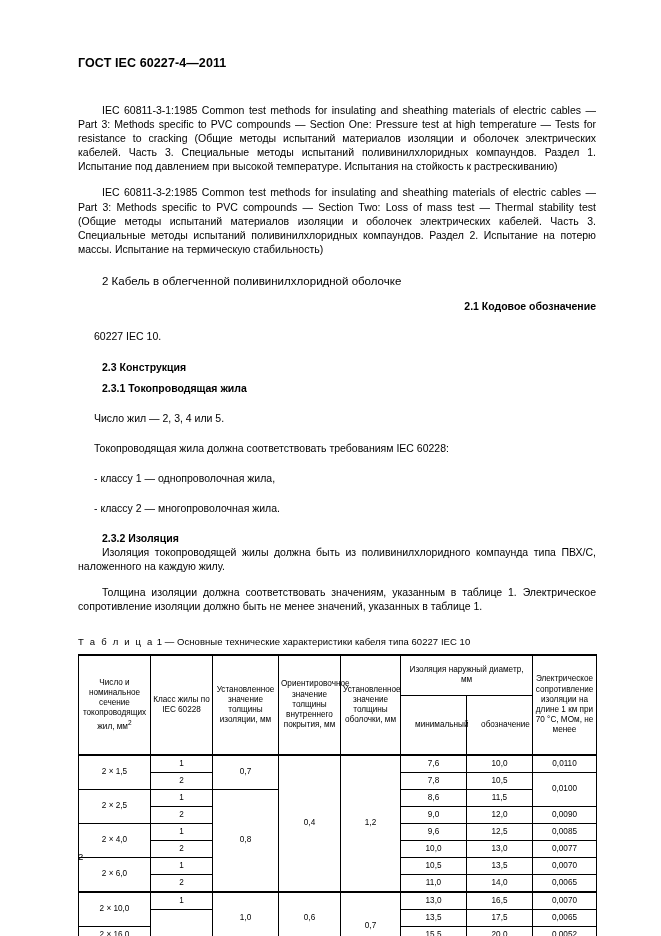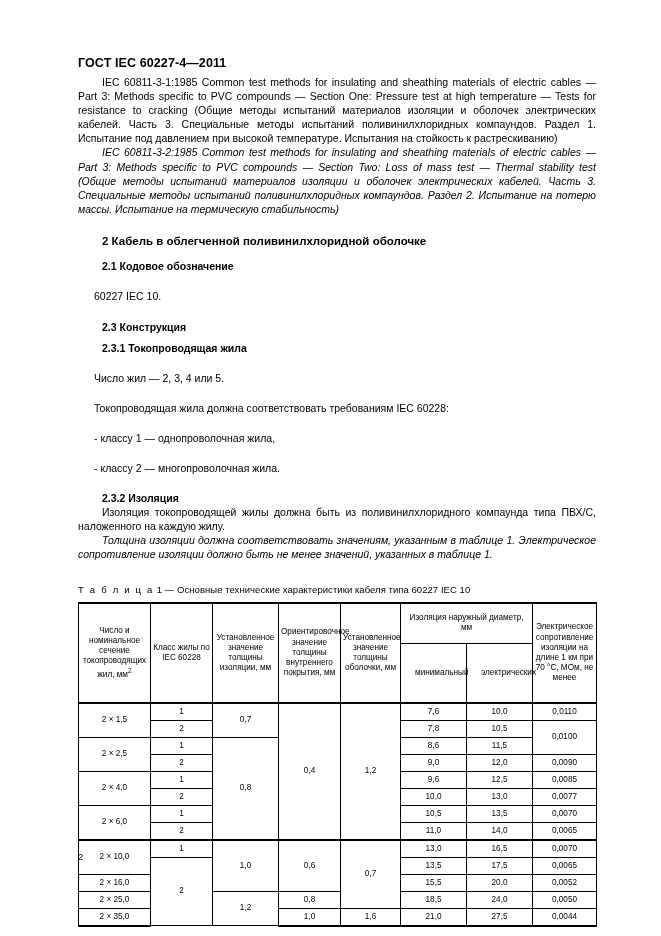--- a/index.html
+++ b/index.html
@@ -25,51 +25,51 @@
   .content {
     position: absolute;
     left: 78px;
     top: 56px;
     width: 518px;
   }
   .doc-header {
     font-size: 12.5px;
     font-weight: bold;
     letter-spacing: 0.1px;
-    margin: 0 0 4px 0;
+    margin: 0 0 32px 0;
     line-height: 1.2;
   }
   p.para {
     font-size: 10.5px;
     line-height: 14.1px;
     margin: 0;
     text-align: justify;
     text-indent: 24px;
     hyphens: none;
   }
   p.para + p.para {
-    margin-top: 0px;
-    font-style: italic;
+    margin-top: 12px;
   }
   .section-title {
     font-size: 11.5px;
-    font-weight: bold;
+    font-weight: normal;
     margin: 18px 0 11px 0;
     text-indent: 24px;
     line-height: 1.25;
   }
   .sub-title {
     font-size: 10.5px;
     font-weight: bold;
     margin: 7px 0 0 0;
     text-indent: 24px;
     line-height: 14.1px;
   }
   .sub-title.first {
     margin-top: 9px;
+    text-align: right;
   }
   .plain {
     font-size: 10.5px;
     line-height: 14.1px;
     margin: 16px;
     text-indent: 0;
   }
   .table-caption {
     font-size: 9.5px;
     margin: 22px 0 7px 0;
@@ -174,21 +174,21 @@
           </th>
           <th rowspan="2" class="thick-top">Класс жилы по IEC 60228</th>
           <th rowspan="2" class="thick-top">Установленное значение толщины изоляции, мм</th>
           <th rowspan="2" class="thick-top">Ориентировочное значение толщины внутреннего покрытия, мм</th>
           <th rowspan="2" class="thick-top">Установленное значение толщины оболочки, мм</th>
           <th colspan="2" class="thick-top" style="height:34px">Изоляция наружный диаметр, мм</th>
           <th rowspan="2" class="thick-top">Электрическое сопротивление изоляции на длине 1 км при 70 °С, МОм, не менее</th>
         </tr>
         <tr class="r2">
           <th class="sub">минимальный</th>
-          <th class="sub">электрических</th>
+          <th class="sub">обозначение</th>
         </tr>
       </thead>
       <tbody>
 
         <tr>
           <td rowspan="2" class="thick-top">2 × 1,5</td>
           <td class="thick-top">1</td>
           <td rowspan="2" class="thick-top">0,7</td>
           <td rowspan="8" class="thick-top">0,4</td>
           <td rowspan="8" class="thick-top">1,2</td>

